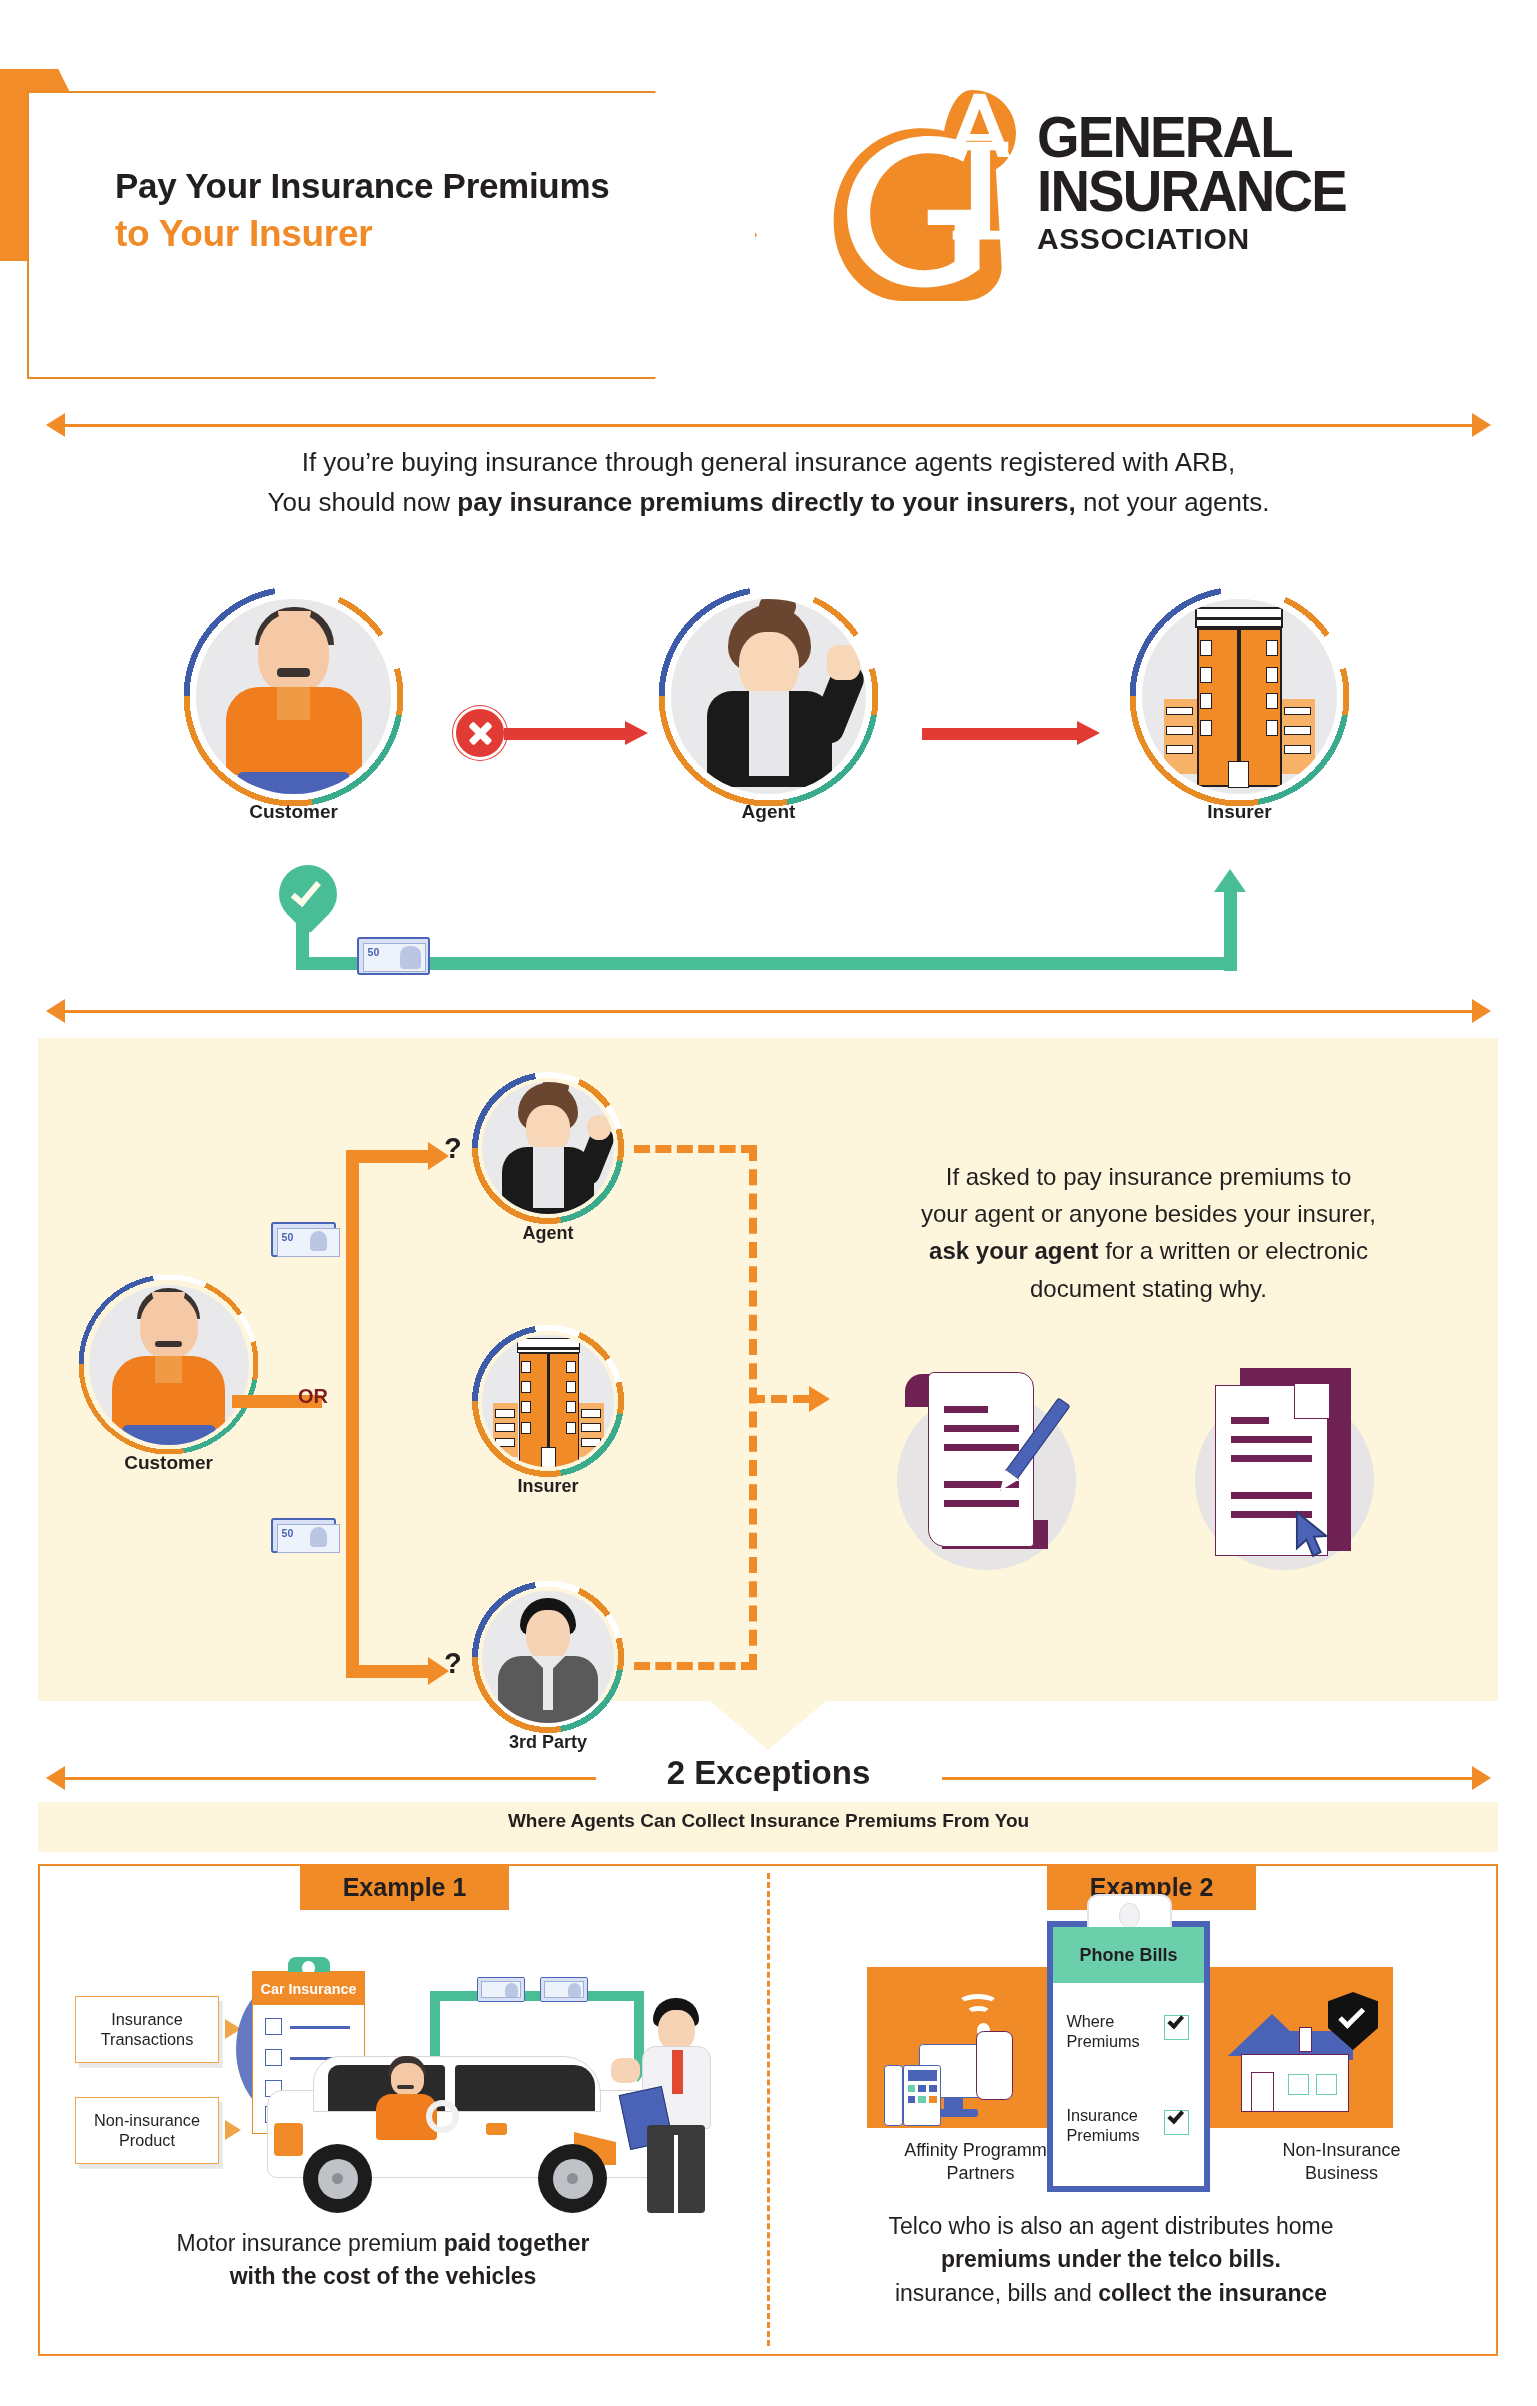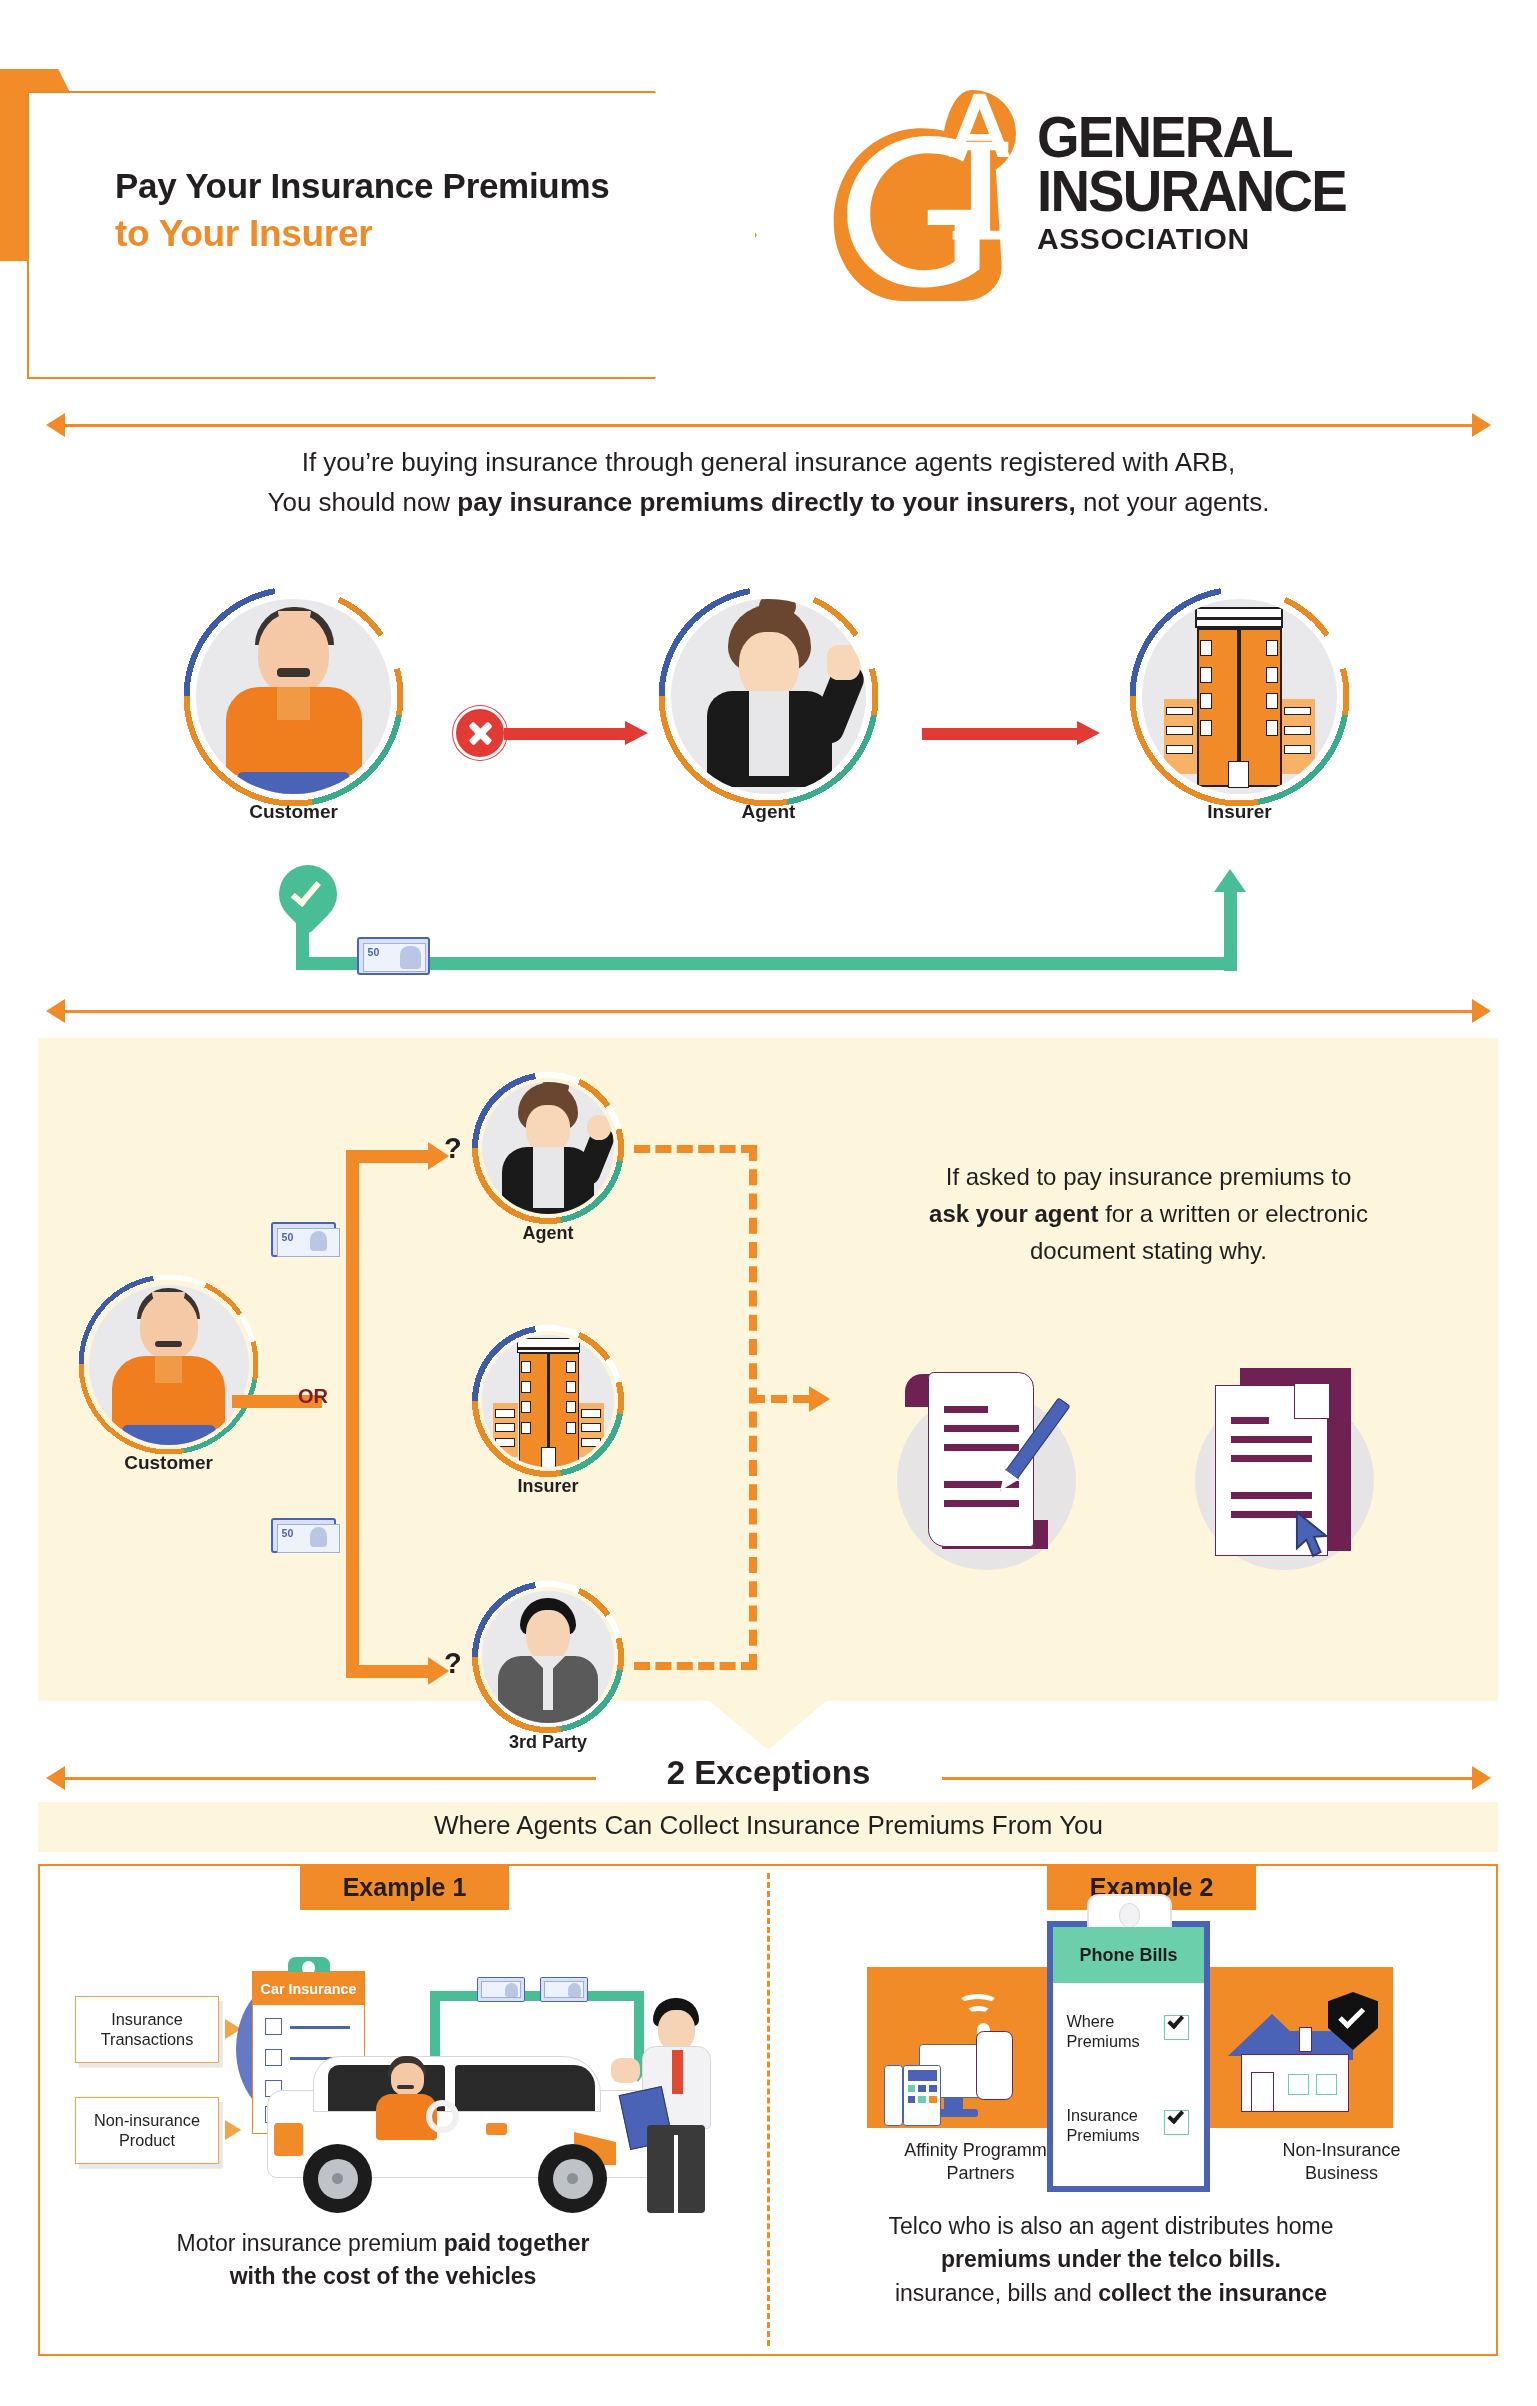--- a/index.html
+++ b/index.html
@@ -199,21 +199,21 @@
   .pen:after { content:""; position:absolute; left:-1.9px; bottom:-19px; width:15.4px; height:19px;
                background:#fff; border:1.9px solid #2b3a73;
                clip-path: polygon(0 0, 100% 0, 50% 100%); }
 
   
   .exc-title { position:absolute; left:0; top:1760px; width:1537px; text-align:center;
                font-size:33px; font-weight:bold; color:#231f20; background:transparent; }
   .exc-sub-band { position:absolute; left:38px; top:1802px; width:1460px; height:50px;
                   background:#FDF6DC; }
   .exc-sub { position:absolute; left:0; top:1810px; width:1537px; text-align:center;
-             font-size:26px; font-weight:normal; color:#231f20; }
+             font-size:19px; font-weight:bold; color:#231f20; }
 
   .exbox { position:absolute; left:38px; top:1864px; width:1460px; height:492px;
            border:2.9px solid #F08B28; background:#fff; }
   .exdiv { position:absolute; left:767px; top:1873px; width:0; height:473px;
            border-left:3.8px dashed #F08B28; }
   .extab { position:absolute; width:209px; height:46px; background:#F08B28;
            display:flex; align-items:center; justify-content:center;
            font-size:25px; font-weight:bold; color:#231f20; }
   .excap { position:absolute; width:596px; text-align:center; font-size:23px;
            line-height:1.45; color:#231f20; }
@@ -513,20 +513,21 @@
   </div>
 
   <div class="dashln dash-h" style="left:634px; top:1145px; width:123px;"></div>
   <div class="dashln dash-h" style="left:634px; top:1662px; width:123px;"></div>
   <div class="dashln dash-v" style="left:749px; top:1145px; height:525px;"></div>
   <div class="dashln dash-h" style="left:749px; top:1395px; width:60px;"></div>
   <div class="dash-head" style="left:809px; top:1386px;"></div>
 
   <div class="ytext">
     <div>If asked to pay insurance premiums to</div>
+    <div>your agent or anyone besides your insurer,</div>
     <div><b>ask your agent</b><span> for a written or electronic</span></div>
     <div>document stating why.</div>
   </div>
 
   <div class="docwrap" style="left:884px; top:1345px;">
     <div class="doc-shadowcircle"></div>
     <div class="doc-back" style="left:21px; top:29px; width:44px; height:33px; border-radius:17.3px 0 0 0;"></div>
     <div class="doc-back" style="left:58px; top:175px; width:106px; height:29px;"></div>
     <div class="doc-page" style="left:44px; top:27px; width:106px; height:175px; border-radius:5.8px 15.4px 3.8px 17.3px;">
       <div class="doc-line" style="left:15.4px; top:33px; width:44px;"></div>

